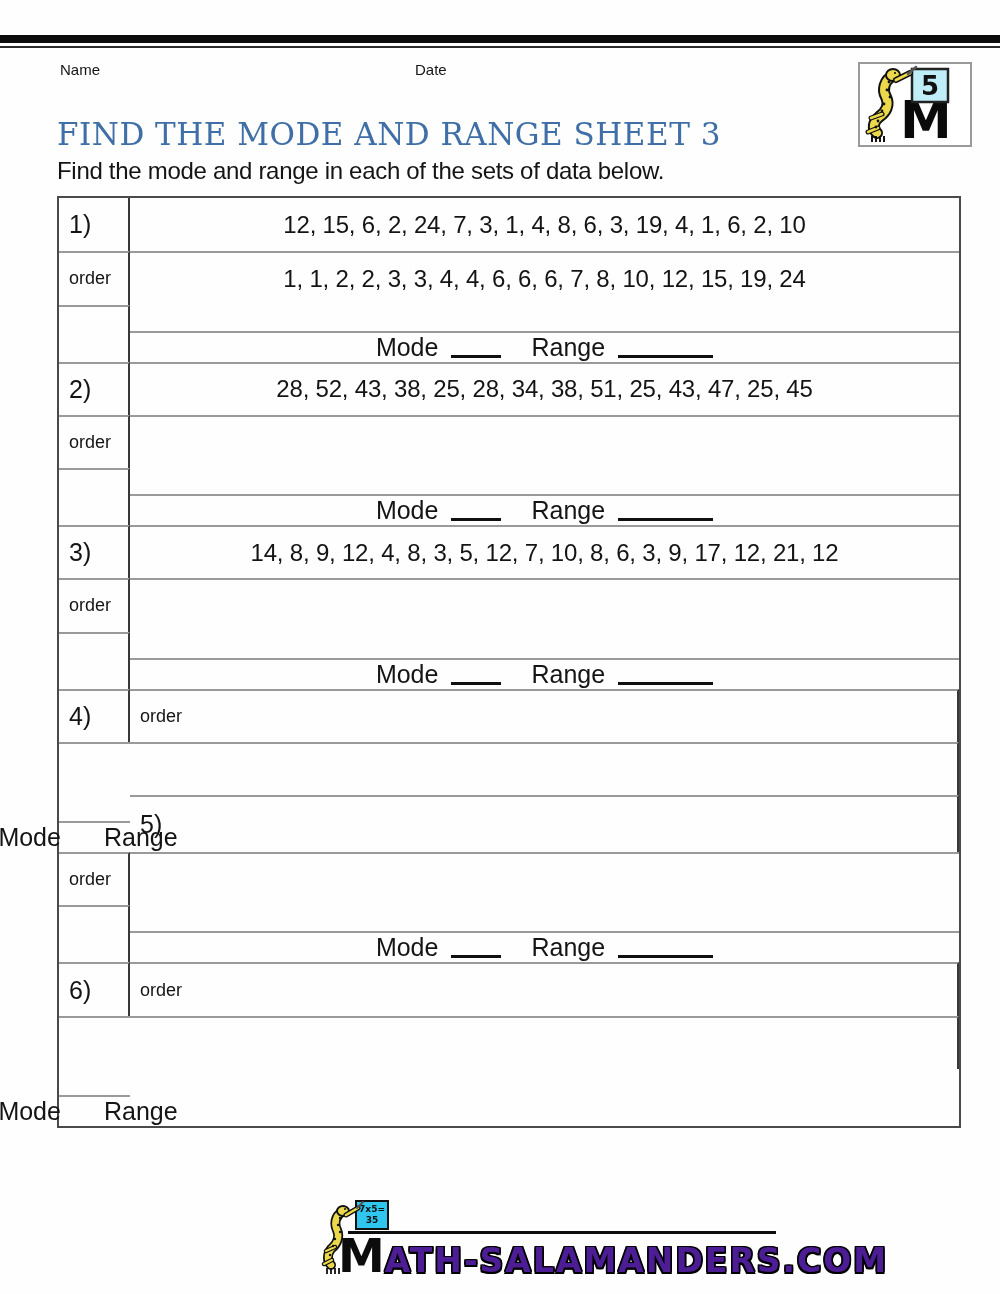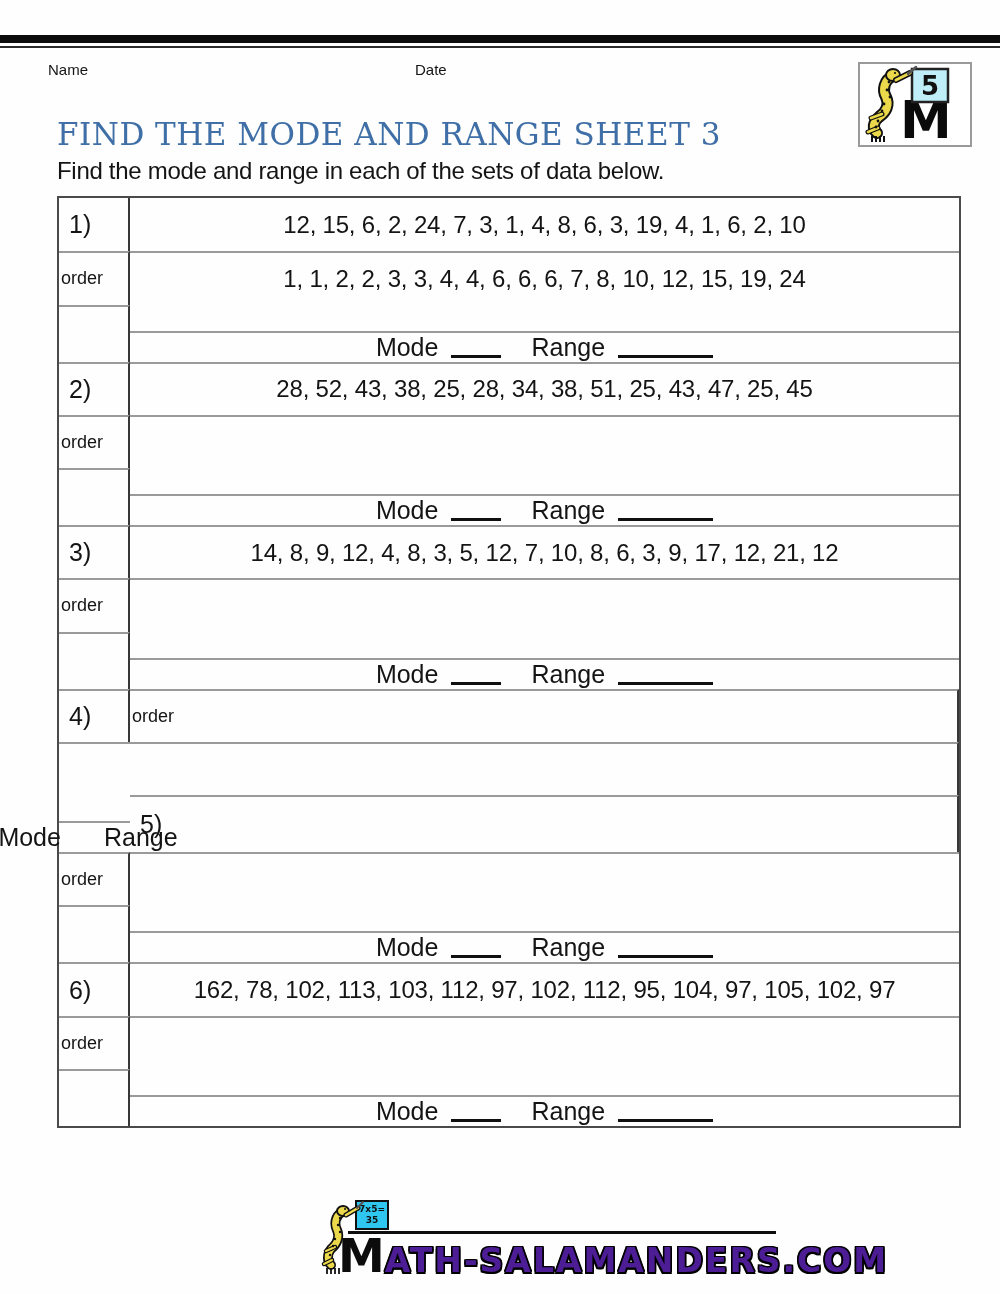--- a/index.html
+++ b/index.html
@@ -6,21 +6,21 @@
   body {
     width:1000px; height:1294px; position:relative; background:#fdfefd;
     font-family:"Liberation Sans", sans-serif; color:#141414; overflow:hidden;
   }
   .abs { position:absolute; }
 
   
   .rule-thick { left:0; top:35px; width:1000px; height:8px; background:#0c0c0c; }
   .rule-thin  { left:0; top:46px; width:1000px; height:2px; background:#2b2b2b; }
 
-  .name-label { left:48px; top:61px; font-size:15px; }
+  .name-label { left:60px; top:61px; font-size:15px; }
   .date-label { left:415px; top:61px; font-size:15px; }
 
   .corner-logo {
     left:858px; top:62px; width:114px; height:85px;
     border:2px solid #9a9a9a; background:#fff; box-sizing:border-box;
   }
 
   .page-title {
     left:57px; top:103px; width:760px;
     font-family:"DejaVu Serif", serif; font-size:31px; letter-spacing:0.5px;
@@ -31,21 +31,21 @@
   
   .sheet-table {
     left:57px; top:196px; width:904px; height:932px;
     display:grid; grid-template-columns:71px 1fr; grid-auto-rows:1fr;
     border:2px solid #4a4a4a; box-sizing:border-box; background:#fdfefd;
   }
   .c { box-sizing:border-box; display:flex; align-items:center; border-top:2px solid #9a9a9a; min-width:0; }
   .c.no-top { border-top:none; }
   .c.left-col { border-right:2px solid #383838; }
   .num   { font-size:25px; padding-left:10px; }
-  .order { font-size:18px; padding-left:2px; }
+  .order { font-size:18px; padding-left:10px; }
   .data  { justify-content:center; font-size:24px; letter-spacing:-0.2px; white-space:nowrap; }
   .mr    { justify-content:center; font-size:25px;margin-top:26px; }
   .mr .lbl { display:inline-block; }
   .ansline { display:inline-block; border-bottom:3px solid #101010; transform:translateY(9px); }
   .ansline.short { width:50px; margin-left:13px; margin-right:30px; }
   .ansline.long  { width:95px; margin-left:13px; }
 
   
   .footer-wrap { left:318px; top:1198px; width:480px; height:90px; }
   .footer-svg { position:absolute; left:2px; top:0px; }
@@ -157,21 +157,20 @@
   <div class="c data"></div>
   <div class="c left-col"></div>
   <div class="c mr">
     <span class="lbl">Mode</span>
     <span class="ansline short"></span>
     <span class="lbl">Range</span>
     <span class="ansline long"></span>
   </div>
 
   <div class="c left-col num">6)</div>
-  <div class="c data">162, 78, 102, 113, 103, 112, 97, 102, 112, 95, 104, 97, 105, 102, 97</div>
   <div class="c left-col order">order</div>
   <div class="c data"></div>
   <div class="c left-col"></div>
   <div class="c mr">
     <span class="lbl">Mode</span>
     <span class="ansline short"></span>
     <span class="lbl">Range</span>
     <span class="ansline long"></span>
   </div>
 </div>

